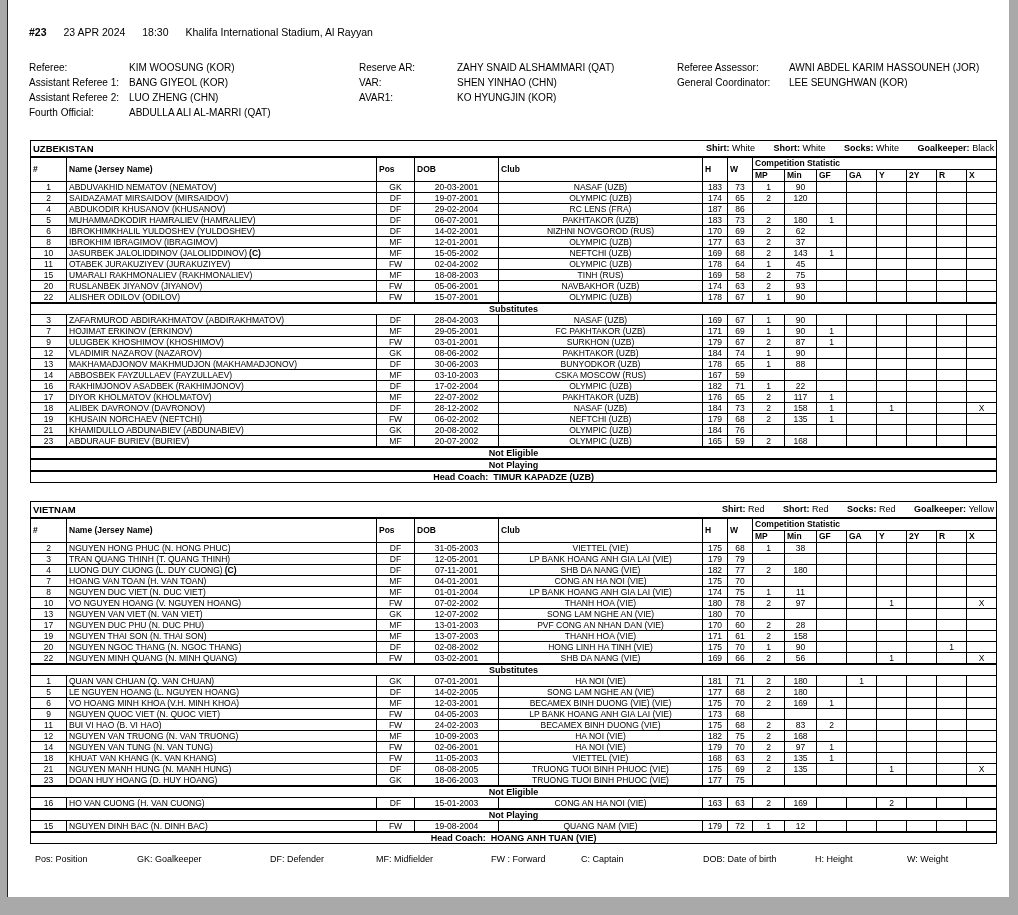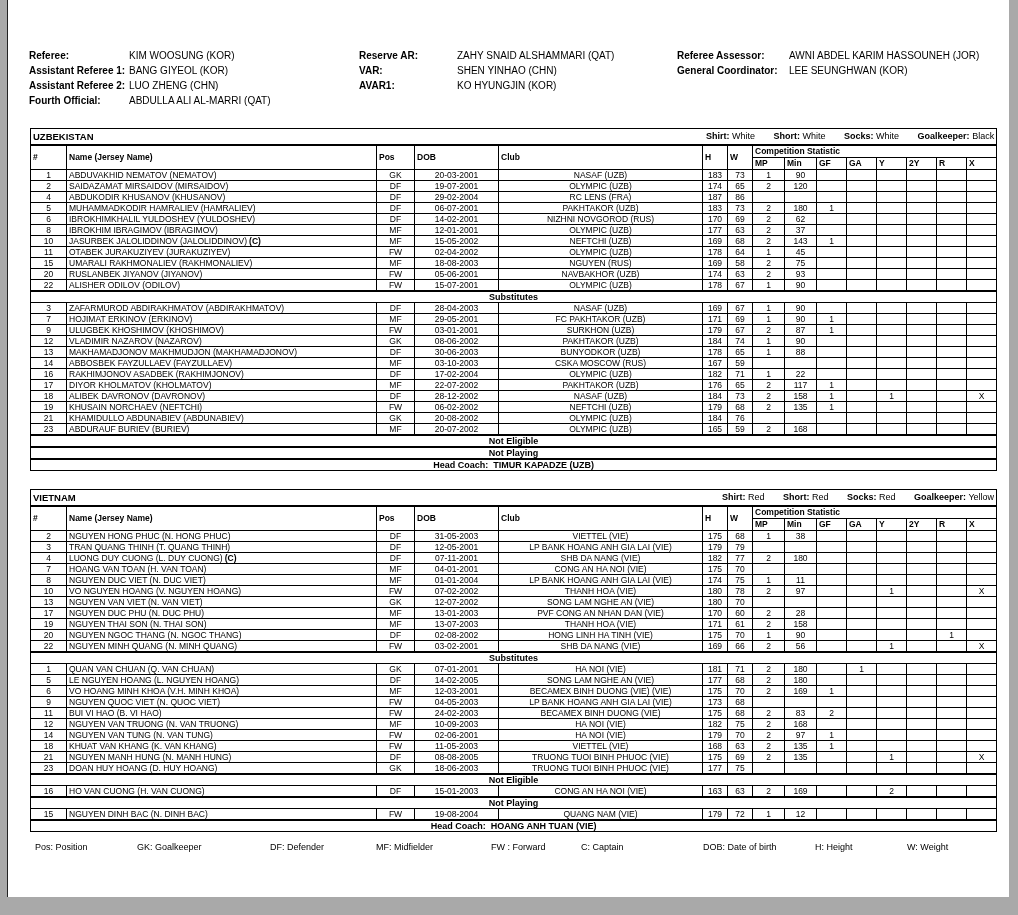--- a/index.html
+++ b/index.html
@@ -16,21 +16,21 @@
   .match-title { font-size:15px; font-weight:bold; margin:0 0 5px 0; letter-spacing:0.2px; }
   .subline { font-size:10.5px; }
   .subline .mnum { font-weight:bold; }
   .subline span { margin-right:14px; }
 
   .officials { display:flex; margin-top:24px; font-size:10px; }
   .off-col1 { width:330px; }
   .off-col2 { width:318px; }
   .off-col3 { flex:1; }
   .off-row { display:flex; align-items:center; margin-bottom:4px; min-height:11px; }
-  .off-label { font-weight:bold; line-height:11px; }
+  .off-label { font-weight:normal; line-height:11px; }
   .off-col1 .off-label { width:100px; }
   .off-col2 .off-label { width:98px; }
   .off-col3 .off-label { width:112px; }
   .off-value { line-height:11px; }
 
   table.team-table {
     border-collapse:collapse; width:966px; margin:18px 0 0 1px;
     table-layout:fixed; font-size:8.5px;
   }
   .team-table td, .team-table th { border:1px solid #000; padding:0 2px; overflow:hidden; white-space:nowrap; }
@@ -56,20 +56,26 @@
   .lr1 .li:nth-child(1){width:102px}.lr1 .li:nth-child(2){width:133px}
   .lr1 .li:nth-child(3){width:106px}.lr1 .li:nth-child(4){width:115px}
   .lr1 .li:nth-child(5){width:90px}.lr1 .li:nth-child(6){width:122px}
   .lr1 .li:nth-child(7){width:112px}.lr1 .li:nth-child(8){width:92px}
 </style>
 </head>
 <body>
 
 <div class="page">
 
+  <div class="subline">
+    <span class="mnum">#23</span>
+    <span>23 APR 2024</span>
+    <span>18:30</span>
+    <span>Khalifa International Stadium, Al Rayyan</span>
+  </div>
 
   <div class="officials">
     <div class="off-col1">
       <div class="off-row">
           <div class="off-label">Referee:</div>
           <div class="off-value">KIM WOOSUNG (KOR)</div>
         </div>
       <div class="off-row">
           <div class="off-label">Assistant Referee 1:</div>
           <div class="off-value">BANG GIYEOL (KOR)</div>
@@ -305,21 +311,21 @@
     <td class="c"></td>
     <td class="c"></td>
     <td class="c"></td>
   </tr>
 
   <tr>
     <td class="c">15</td>
     <td class="nm"><span>UMARALI RAKHMONALIEV (RAKHMONALIEV)</span><b class="cap"></b></td>
     <td class="c">MF</td>
     <td class="c">18-08-2003</td>
-    <td class="c">NGUYEN (RUS)</td>
+    <td class="c">TINH (RUS)</td>
     <td class="c">169</td>
     <td class="c">58</td>
     <td class="c">2</td>
     <td class="c">75</td>
     <td class="c"></td>
     <td class="c"></td>
     <td class="c"></td>
     <td class="c"></td>
     <td class="c"></td>
     <td class="c"></td>

